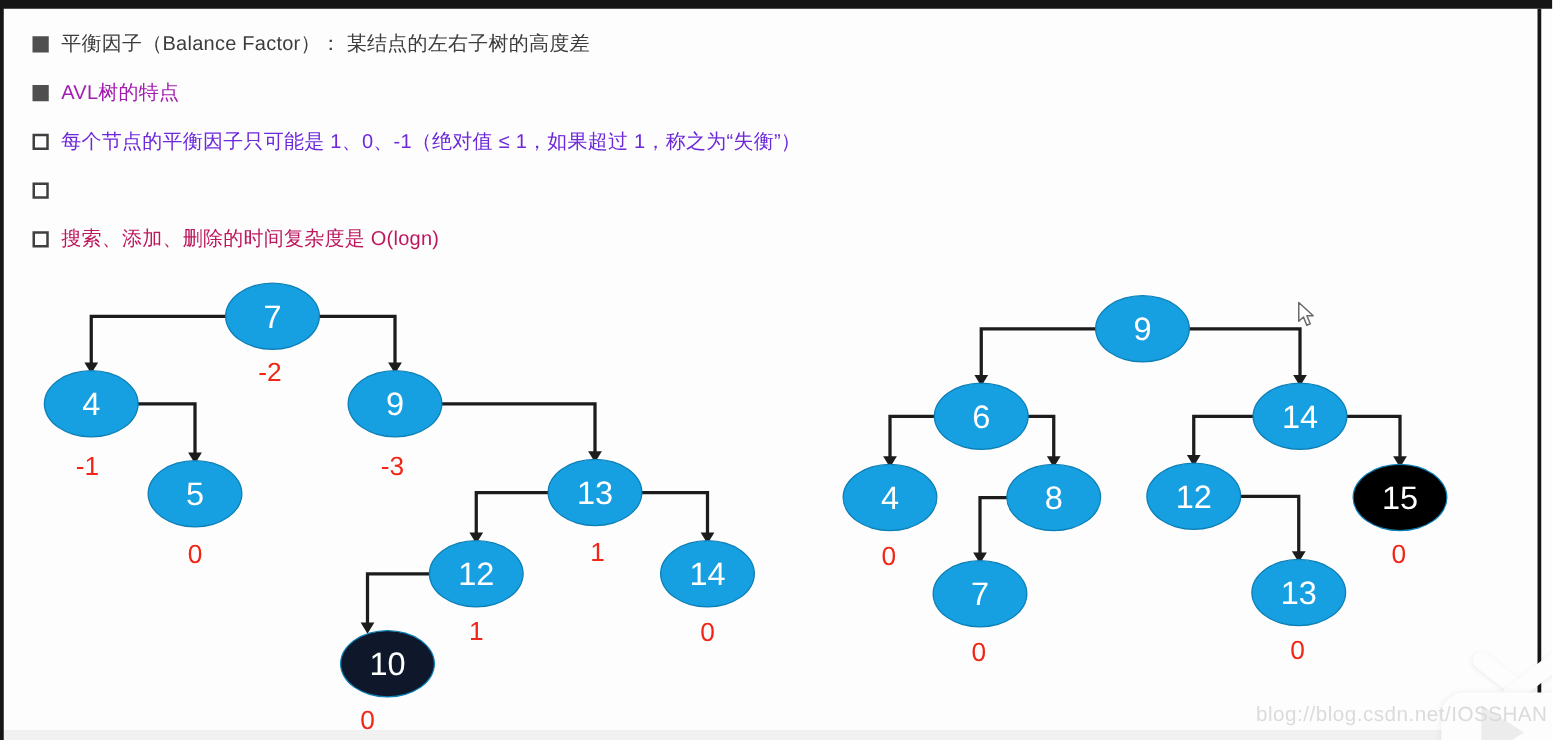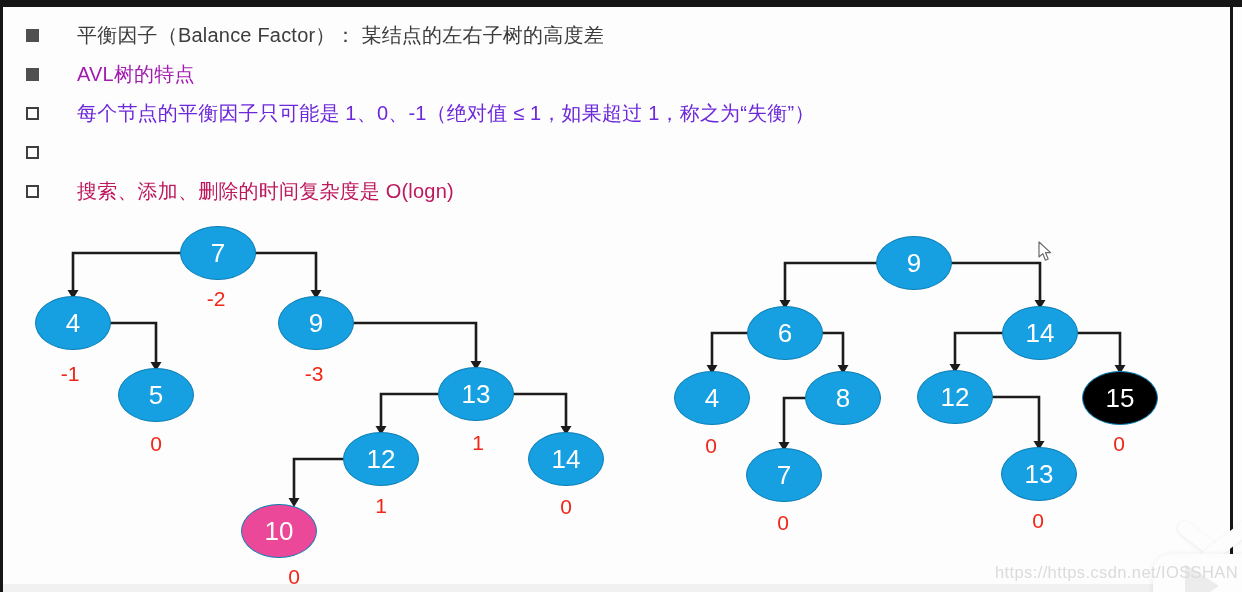--- a/index.html
+++ b/index.html
@@ -11,21 +11,21 @@
   .letterbox-top{position:absolute;left:0;top:0;width:1242px;height:7px;background:#161616;z-index:10;}
   .letterbox-left{position:absolute;left:0;top:0;width:3px;height:592px;background:#161616;z-index:10;}
   .letterbox-right{position:absolute;left:1230px;top:7px;width:3px;height:585px;background:#161616;z-index:10;}
   .bottom-strip{position:absolute;left:3px;top:584px;width:1227px;height:8px;background:#f1f1f2;z-index:5;}
 
   .bullets{position:absolute;left:26px;top:16px;z-index:6;}
   .bullet-row{display:flex;align-items:center;height:39px;white-space:nowrap;}
   .bullet-marker{display:inline-block;width:13px;height:13px;margin-right:10px;flex:0 0 auto;}
   .bullet-marker.filled{background:#4f4f4f;}
   .bullet-marker.hollow{box-sizing:border-box;border:2.5px solid #3f3f3f;background:transparent;}
-  .bullet-text{font-size:20px;color:#3d3d3d;letter-spacing:0.2px;margin-left:28px;}
+  .bullet-text{font-size:16px;color:#3d3d3d;letter-spacing:0.2px;}
 
   #edges-layer{position:absolute;left:0;top:0;width:1242px;height:592px;z-index:2;}
 
   .node{
     position:absolute;width:76px;height:54px;border-radius:50%;
     display:flex;align-items:center;justify-content:center;
     color:#ffffff;font-size:26px;z-index:4;
     box-sizing:border-box;
   }
   .bf{
@@ -120,38 +120,38 @@
       <div class="node" style="left: 278px; top: 296px; background: rgb(22, 159, 225); border: 1.5px solid rgb(12, 127, 181);">9</div>
       <div class="bf" style="left: 314px; top: 374px; color: rgb(240, 38, 23);">-3</div>
       <div class="node" style="left: 118px; top: 368px; background: rgb(22, 159, 225); border: 1.5px solid rgb(12, 127, 181);">5</div>
       <div class="bf" style="left: 156px; top: 444px; color: rgb(240, 38, 23);">0</div>
       <div class="node" style="left: 438px; top: 367px; background: rgb(22, 159, 225); border: 1.5px solid rgb(12, 127, 181);">13</div>
       <div class="bf" style="left: 478px; top: 443px; color: rgb(240, 38, 23);">1</div>
       <div class="node" style="left: 343px; top: 432px; background: rgb(22, 159, 225); border: 1.5px solid rgb(12, 127, 181);">12</div>
       <div class="bf" style="left: 381px; top: 506px; color: rgb(240, 38, 23);">1</div>
       <div class="node" style="left: 528px; top: 432px; background: rgb(22, 159, 225); border: 1.5px solid rgb(12, 127, 181);">14</div>
       <div class="bf" style="left: 566px; top: 507px; color: rgb(240, 38, 23);">0</div>
-      <div class="node" style="left: 241px; top: 504px; background: #ec4899; border: 1.5px solid rgb(12, 127, 181);">10</div>
+      <div class="node" style="left: 272px; top: 504px; background: #0f172a; border: 1.5px solid rgb(12, 127, 181);">10</div>
       <div class="bf" style="left: 294px; top: 577px; color: rgb(240, 38, 23);">0</div>
       <div class="node" style="left: 876px; top: 236px; background: rgb(22, 159, 225); border: 1.5px solid rgb(12, 127, 181);">9</div>
       <div class="node" style="left: 747px; top: 306px; background: rgb(22, 159, 225); border: 1.5px solid rgb(12, 127, 181);">6</div>
       <div class="node" style="left: 1002px; top: 306px; background: rgb(22, 159, 225); border: 1.5px solid rgb(12, 127, 181);">14</div>
       <div class="node" style="left: 674px; top: 371px; background: rgb(22, 159, 225); border: 1.5px solid rgb(12, 127, 181);">4</div>
       <div class="bf" style="left: 711px; top: 446px; color: rgb(240, 38, 23);">0</div>
       <div class="node" style="left: 805px; top: 371px; background: rgb(22, 159, 225); border: 1.5px solid rgb(12, 127, 181);">8</div>
       <div class="node" style="left: 917px; top: 370px; background: rgb(22, 159, 225); border: 1.5px solid rgb(12, 127, 181);">12</div>
       <div class="node" style="left: 1082px; top: 371px; background: #000000; border: 1.5px solid rgb(12, 127, 181);">15</div>
       <div class="bf" style="left: 1119px; top: 444px; color: rgb(240, 38, 23);">0</div>
       <div class="node" style="left: 746px; top: 448px; background: rgb(22, 159, 225); border: 1.5px solid rgb(12, 127, 181);">7</div>
       <div class="bf" style="left: 783px; top: 523px; color: rgb(240, 38, 23);">0</div>
       <div class="node" style="left: 1001px; top: 447px; background: rgb(22, 159, 225); border: 1.5px solid rgb(12, 127, 181);">13</div>
       <div class="bf" style="left: 1038px; top: 521px; color: rgb(240, 38, 23);">0</div>
     </div>
 
-  <div class="watermark">https://https.csdn.net/IOSSHAN</div>
+  <div class="watermark">blog://blog.csdn.net/IOSSHAN</div>
 
   <div class="logo">
     <div class="bar b1"></div>
     <div class="bar b2"></div>
     <div class="tv-body"></div>
     <div class="play"></div>
   </div>
 
   <svg class="cursor" width="16" height="22" viewBox="0 0 16 22">
     <path d="M1,1 L1,16 L4.8,12.6 L7.4,19.2 L10.2,18 L7.5,11.6 L12.6,11.6 Z" fill="#ffffff" stroke="#6b6b6b" stroke-width="1.2" stroke-linejoin="round"></path>

